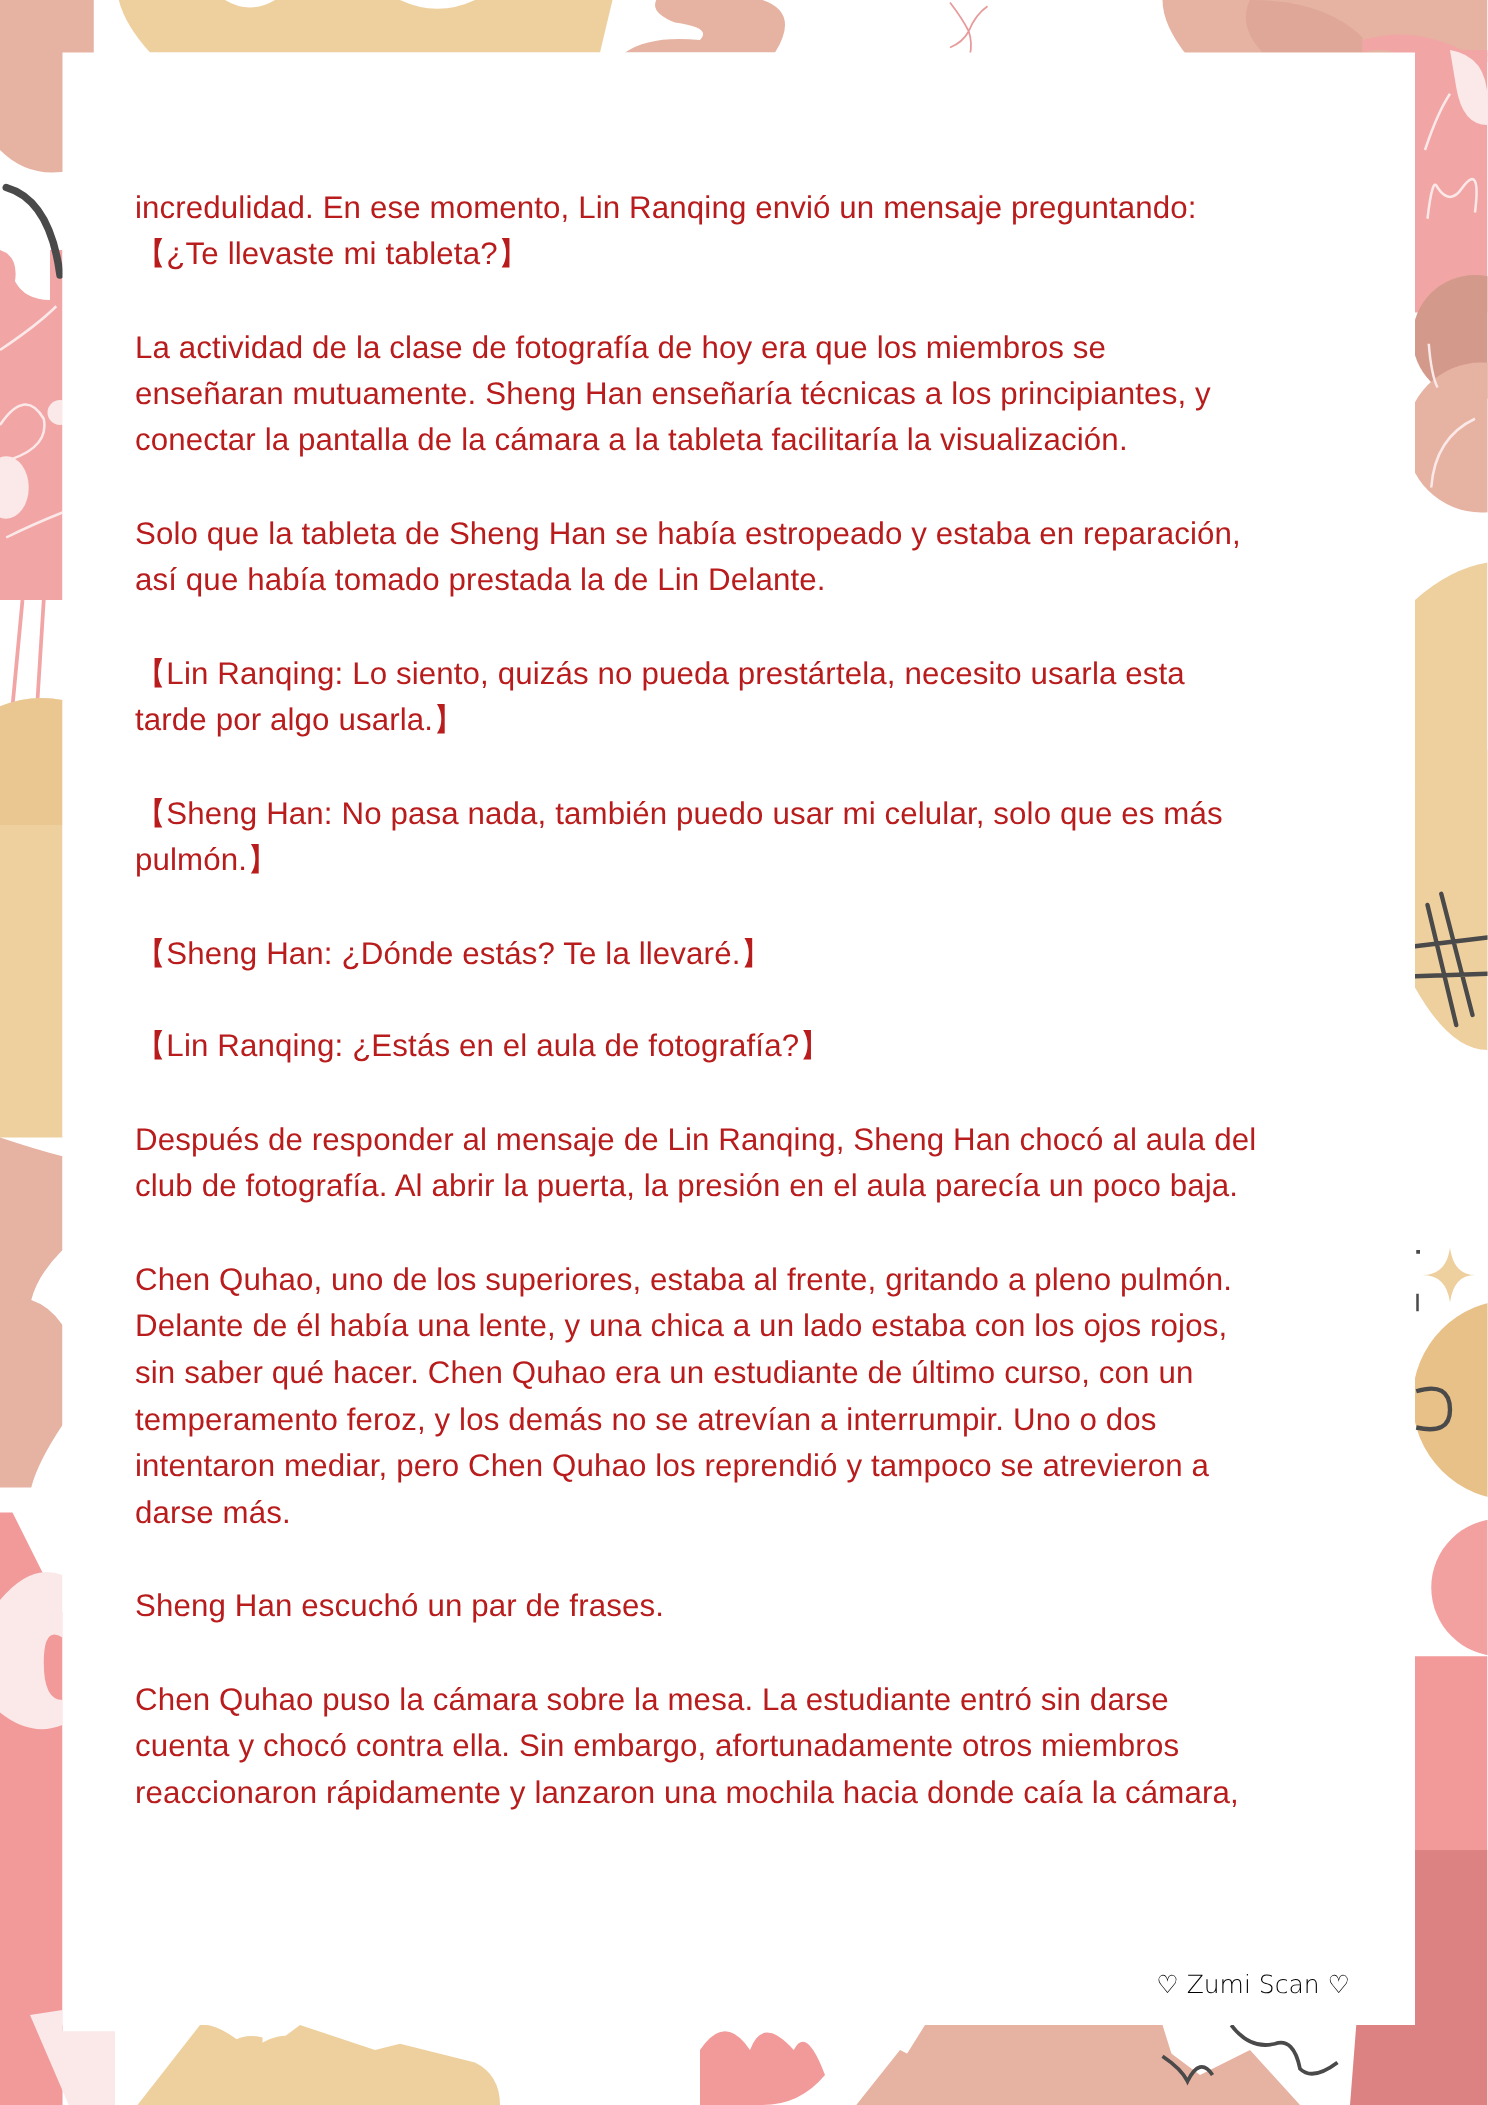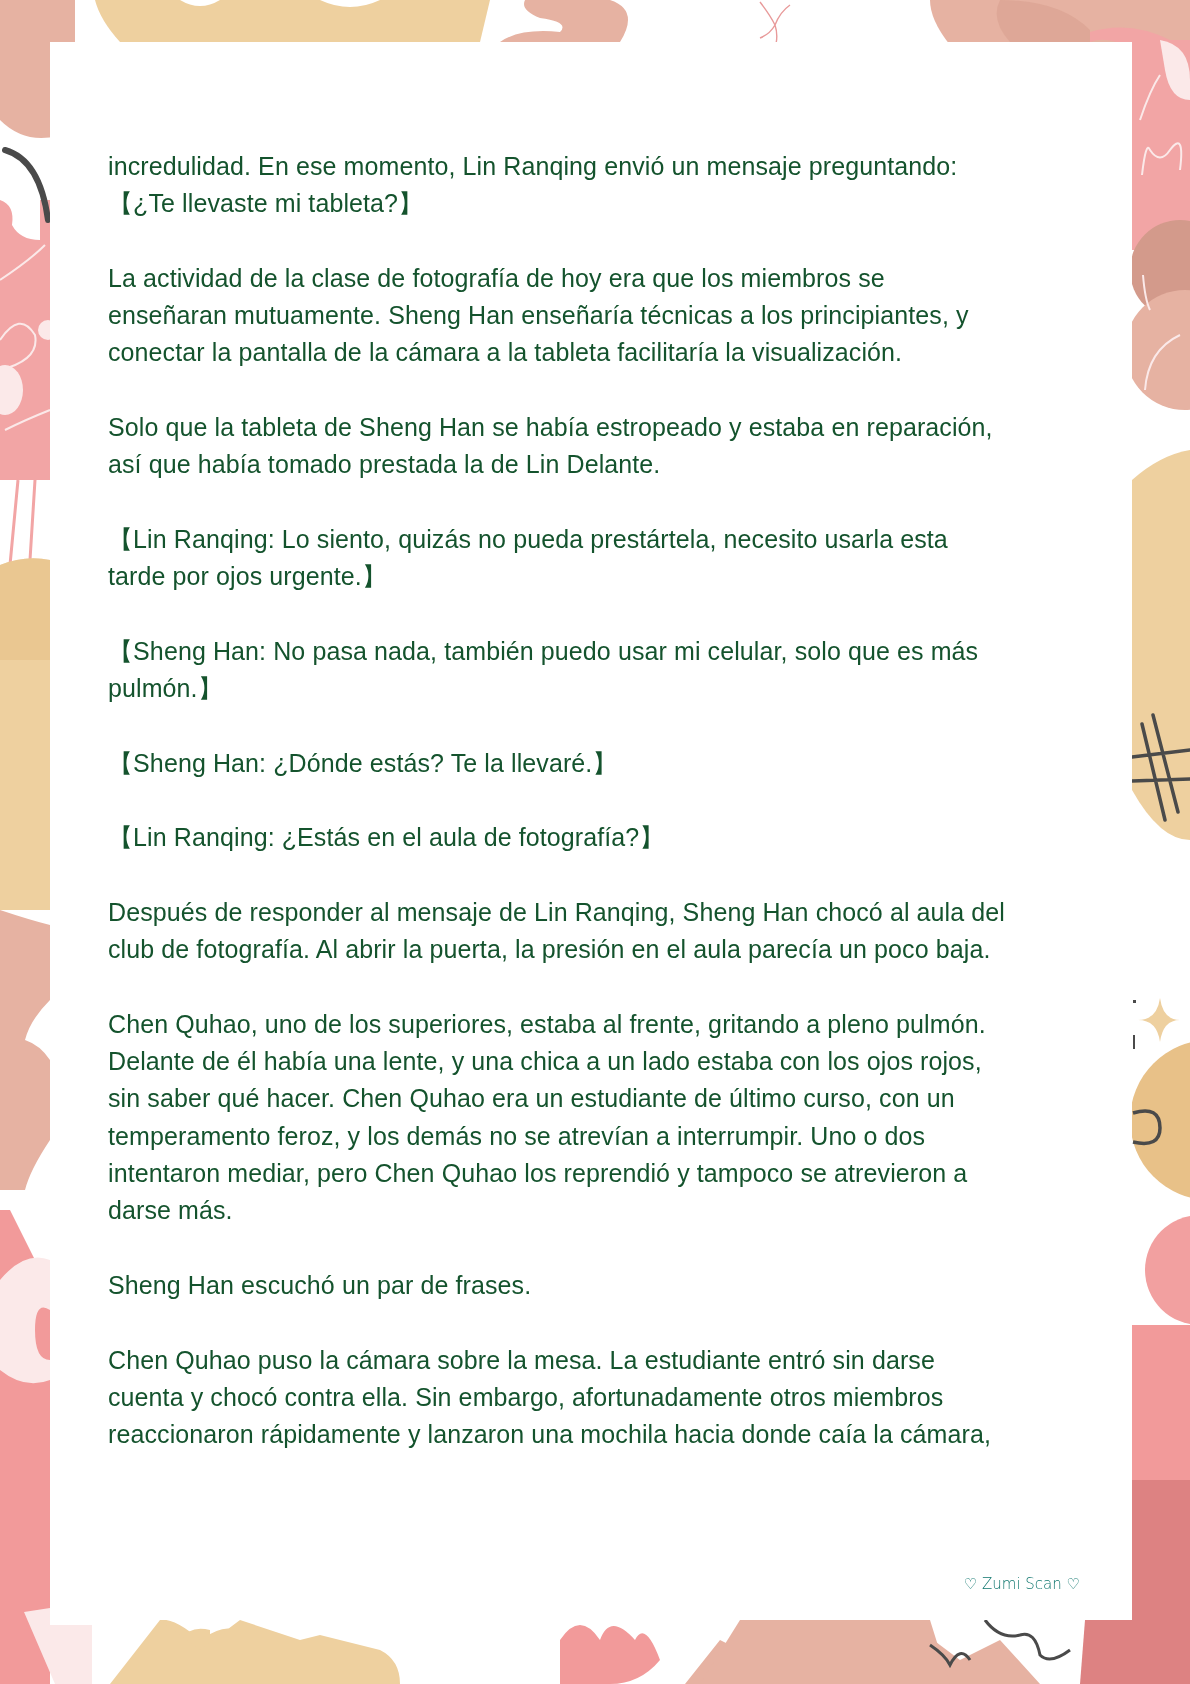--- a/index.html
+++ b/index.html
@@ -8,27 +8,27 @@
     background: #ffffff;
     font-family: "Liberation Sans", "DejaVu Sans", sans-serif;
   }
   .deco { position: absolute; }
   .panel {
     position: absolute; left: 50px; top: 42px; width: 1082px; height: 1578px;
     background: #ffffff; z-index: 5;
   }
   .content {
     position: absolute; left: 108px; top: 148px; width: 1000px; z-index: 6;
-    font-size: 25px; line-height: 37.3px; color: #14532d; letter-spacing: 0.1px;
+    font-size: 25px; line-height: 37.3px; color: #b91c1c; letter-spacing: 0.1px;
   }
   .para { margin: 0 0 37.3px 0; }
   .line { display: block; white-space: nowrap; }
   .footer {
     position: absolute; right: 110px; top: 1575px; z-index: 7;
-    font-family: "DejaVu Sans", sans-serif; font-size: 15px; color: #0f766e;
+    font-family: "DejaVu Sans", sans-serif; font-size: 20px; color: #000000;
     font-weight: 300;
   }
 </style>
 </head>
 <body>
 
 <div class="deco" style="inset:0; z-index:1;">
   <svg width="1190" height="1684" viewBox="0 0 1190 1684" xmlns="http://www.w3.org/2000/svg">
 
     <path d="M0 0 H75 V130 Q30 150 0 120 Z" fill="#e6b2a2"></path>
@@ -108,21 +108,21 @@
     <span class="line">La actividad de la clase de fotografía de hoy era que los miembros se</span>
     <span class="line">enseñaran mutuamente. Sheng Han enseñaría técnicas a los principiantes, y</span>
     <span class="line">conectar la pantalla de la cámara a la tableta facilitaría la visualización.</span>
   </p>
   <p class="para">
     <span class="line">Solo que la tableta de Sheng Han se había estropeado y estaba en reparación,</span>
     <span class="line">así que había tomado prestada la de Lin Delante.</span>
   </p>
   <p class="para">
     <span class="line">【Lin Ranqing: Lo siento, quizás no pueda prestártela, necesito usarla esta</span>
-    <span class="line">tarde por ojos urgente.】</span>
+    <span class="line">tarde por algo usarla.】</span>
   </p>
   <p class="para">
     <span class="line">【Sheng Han: No pasa nada, también puedo usar mi celular, solo que es más</span>
     <span class="line">pulmón.】</span>
   </p>
   <p class="para">
     <span class="line">【Sheng Han: ¿Dónde estás? Te la llevaré.】</span>
   </p>
   <p class="para">
     <span class="line">【Lin Ranqing: ¿Estás en el aula de fotografía?】</span>

